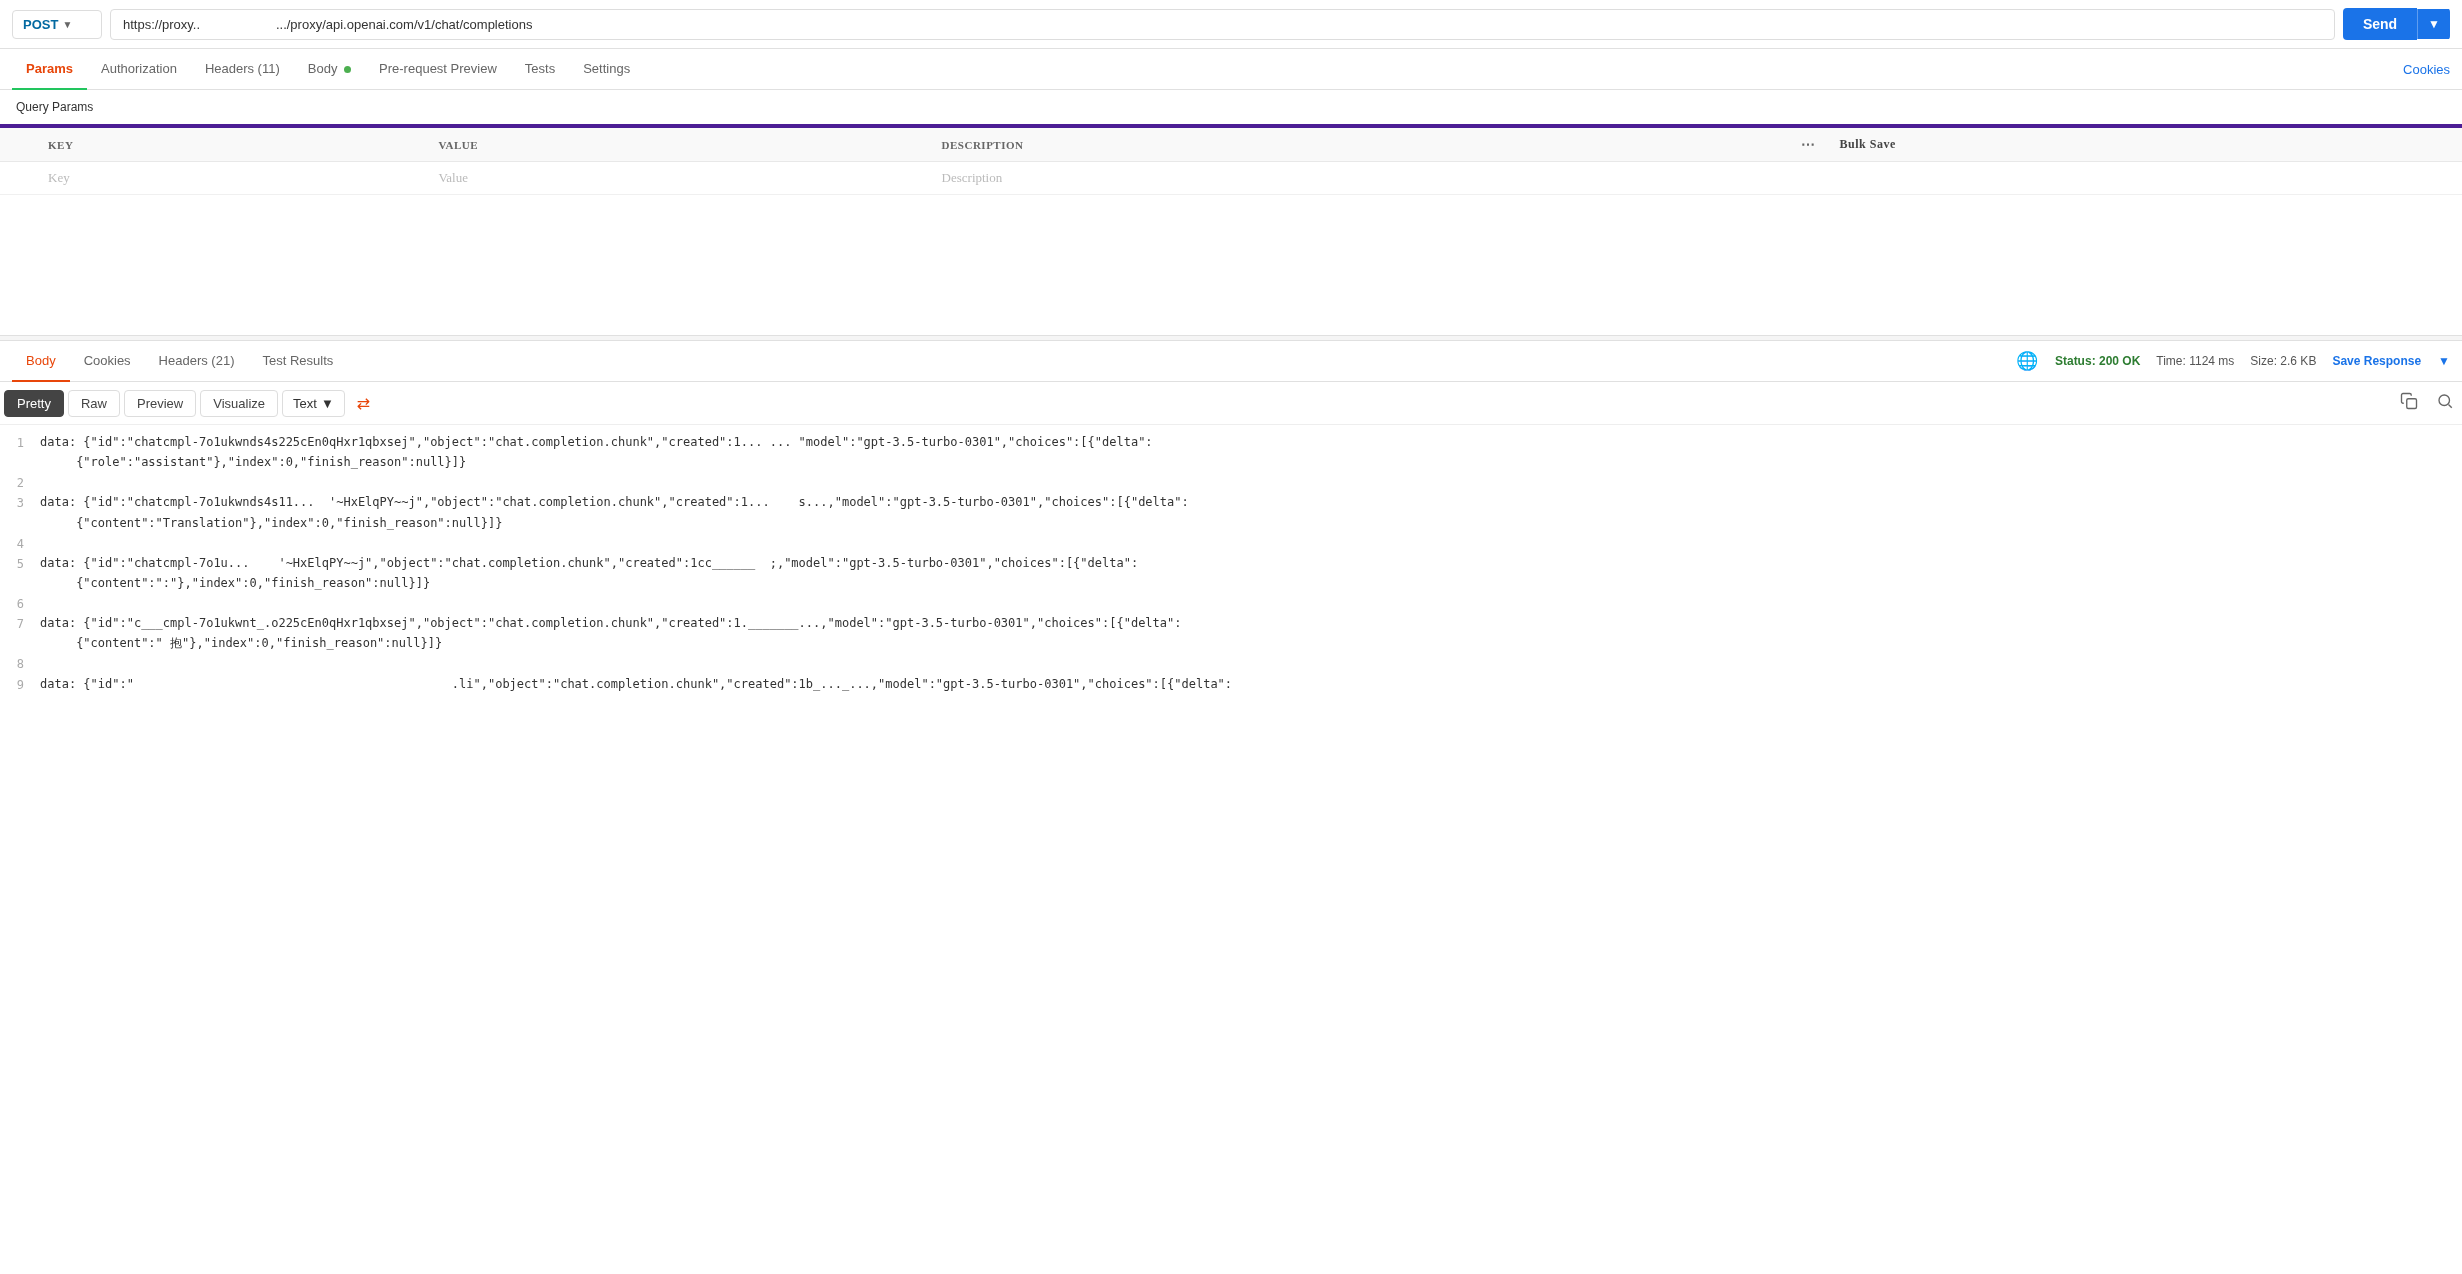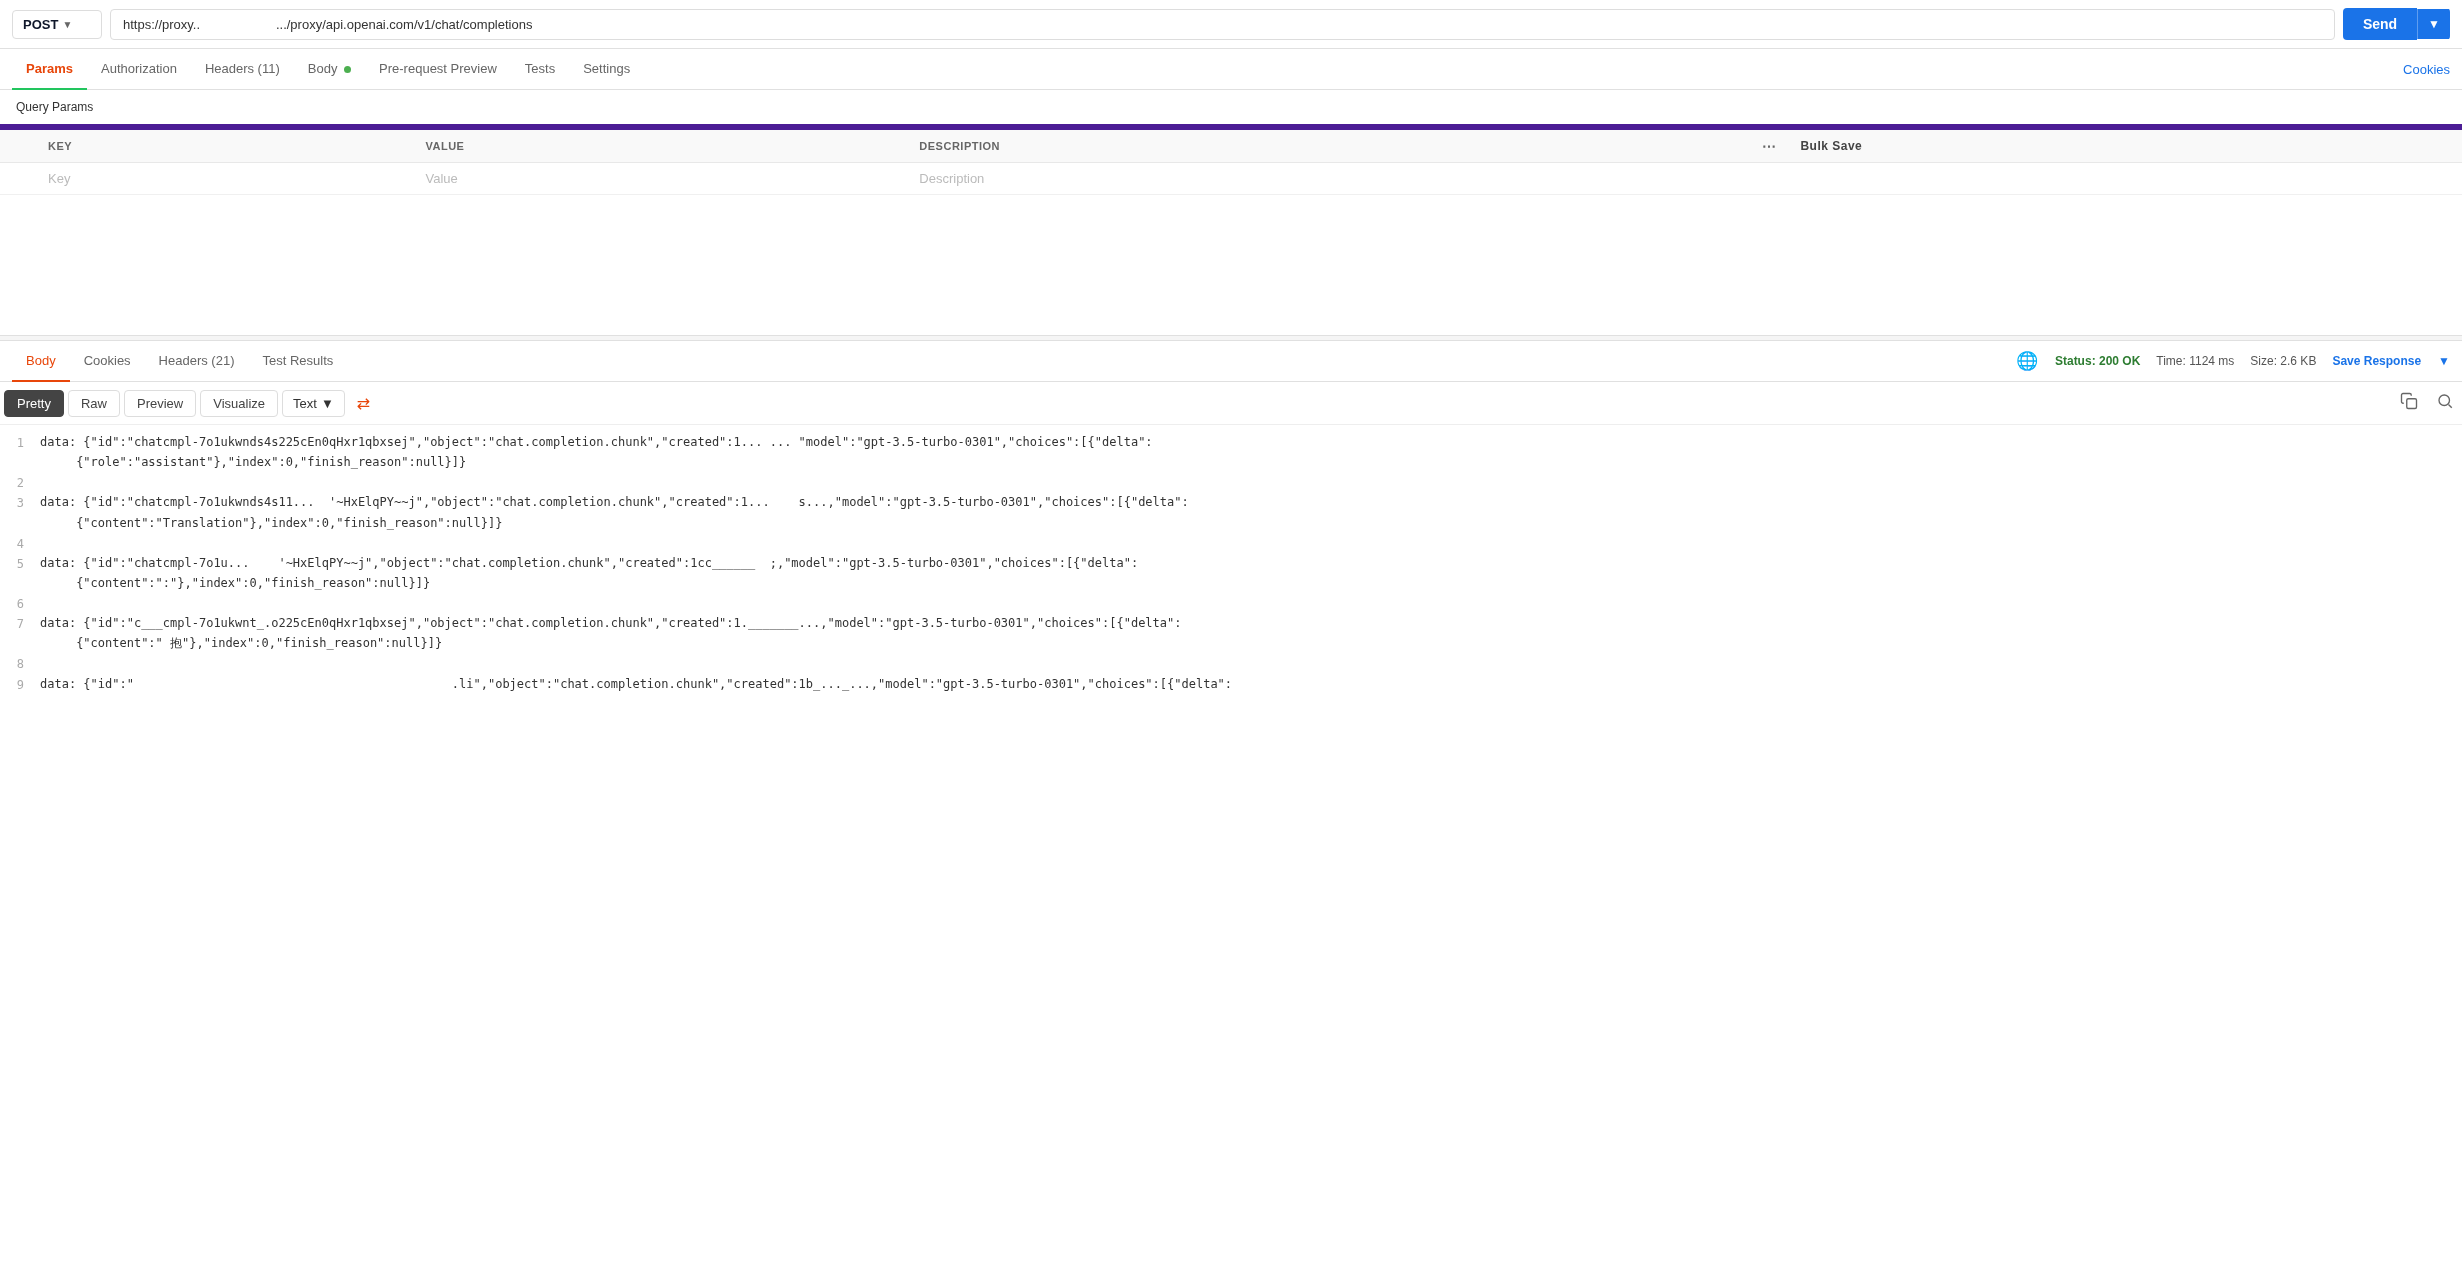--- a/index.html
+++ b/index.html
@@ -21,21 +21,21 @@
       border: 1px solid #ddd;
       border-radius: 4px;
       padding: 6px 10px;
       font-size: 13px;
       font-weight: 600;
       color: #333;
       background: #fff;
       cursor: pointer;
       min-width: 90px;
     }
-    .method-select span { color: #0f172a; font-weight: 700; }
+    .method-select span { color: #0369a1; font-weight: 700; }
     .method-select .chevron { color: #666; font-size: 10px; }
     .url-bar {
       flex: 1;
       border: 1px solid #ddd;
       border-radius: 4px;
       padding: 7px 12px;
       font-size: 13px;
       color: #333;
       background: #fff;
       outline: none;
@@ -112,21 +112,22 @@
       font-size: 12px;
       font-weight: 400;
       color: #333;
       background: #fff;
     }
 
     
     .params-table {
       width: 100%;
       border-collapse: collapse;
-      border-top: 6px solid #4c1d95;
+      border-top: 4px solid #4c1d95;
+      font-family: Liberation Serif, serif;
     }
     .params-table th {
       text-align: left;
       padding: 8px 12px;
       font-size: 11px;
       font-weight: 600;
       color: #666;
       letter-spacing: 0.5px;
       background: #f9f9f9;
       border-bottom: 1px solid #e8e8e8;

